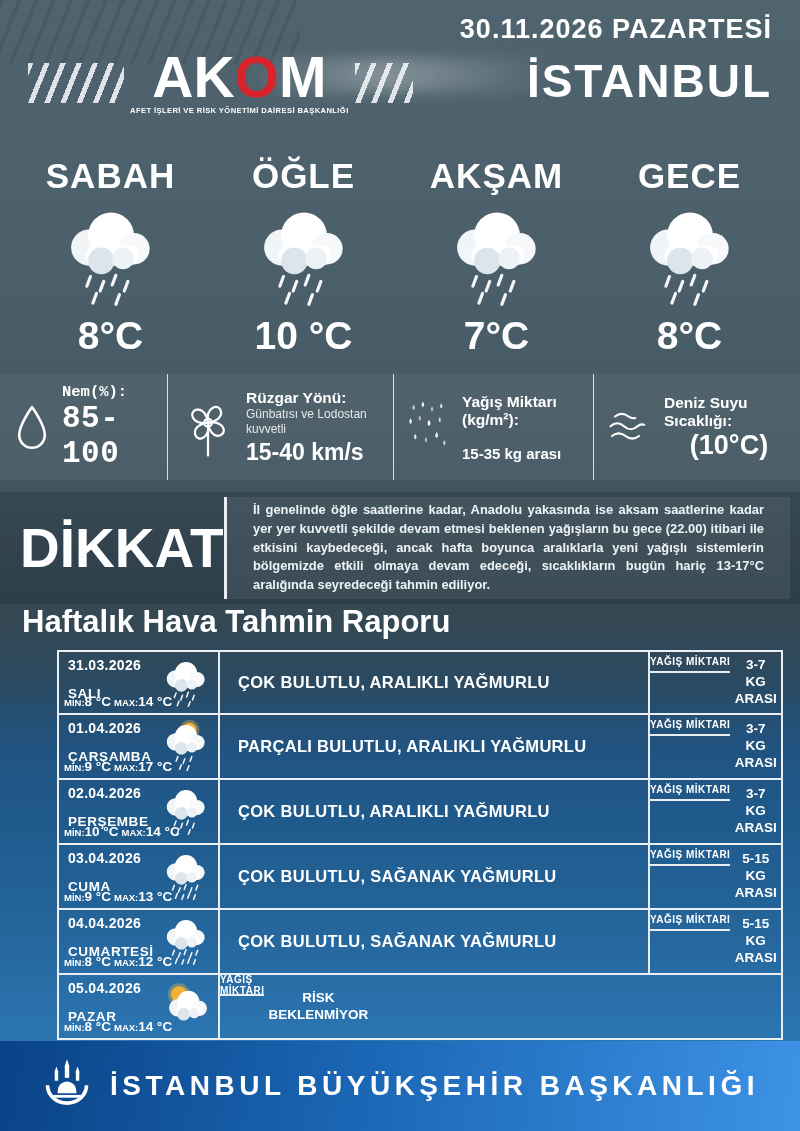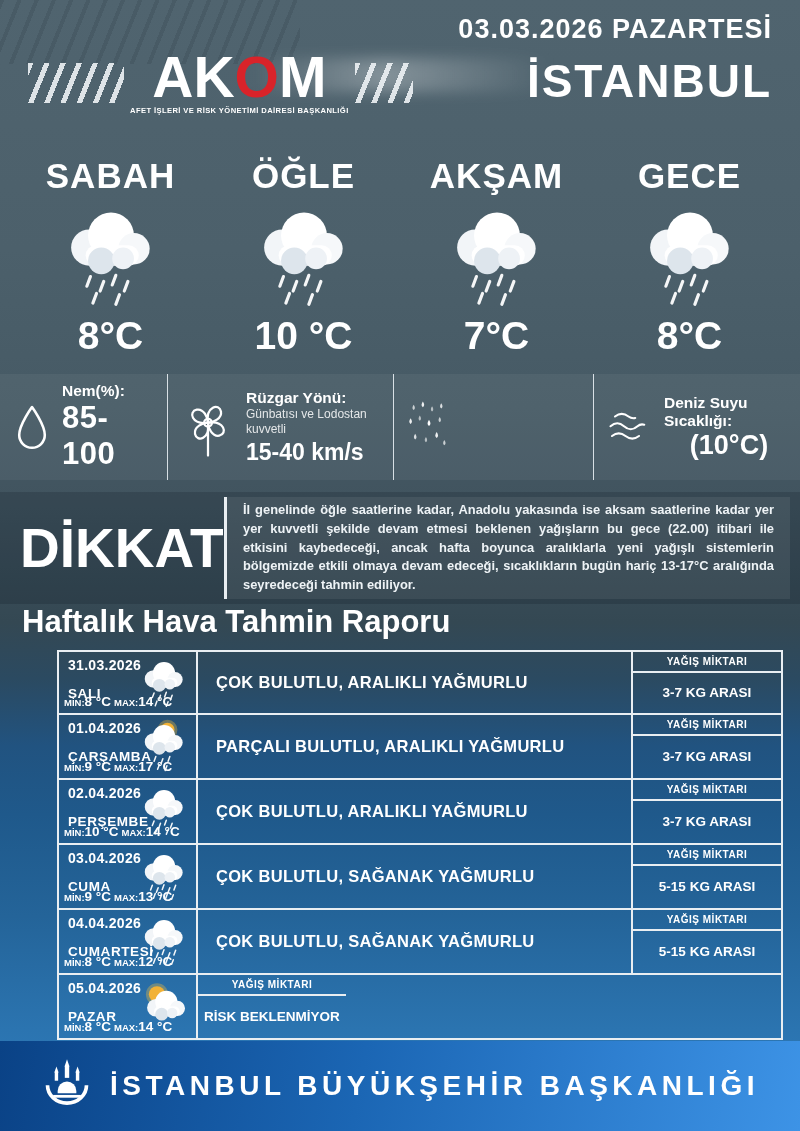--- a/index.html
+++ b/index.html
@@ -31,50 +31,50 @@
   
   .daily{position:absolute;top:156px;left:0;right:0;display:flex;justify-content:space-between;padding:0 14px;}
   .day-col{width:25%;text-align:center;}
   .period{font-size:35px;font-weight:800;letter-spacing:1px;}
   .day-icon{width:138px;height:116px;margin:2px auto 0;display:block;}
   .temp{font-size:39px;font-weight:800;margin-top:0px;}
   
   .metrics{position:absolute;top:374px;left:0;right:0;height:106px;display:flex;background:rgba(255,255,255,.05);}
   .metric{box-sizing:border-box;display:flex;align-items:center;gap:10px;padding:6px 6px 6px 12px;}
   .metric + .metric{border-left:1.5px solid rgba(240,246,250,.85);}
-  .m1{flex-basis:167px;}.m2{flex-basis:226px;}.m3{flex-basis:200px;}.m4{flex-basis:207px;}
+  .m1{flex-basis:167px;font-family:Liberation Mono, monospace;}.m2{flex-basis:226px;}.m3{flex-basis:200px;}.m4{flex-basis:207px;}
   .m-icon{flex:none;}
   .m-col{display:flex;flex-direction:column;}
   .m-label{font-size:15.5px;font-weight:700;}
   .m-big{font-size:31px;font-weight:600;letter-spacing:.5px;}
   .m-sub{font-size:12px;font-weight:500;opacity:.85;line-height:1.25;max-width:150px;}
   .m-mid{font-size:23px;font-weight:600;margin-top:2px;}
   .m-small{font-size:15px;font-weight:600;margin-top:16px;}
   .m-sea{font-size:27px;font-weight:600;text-align:center;}
   
   .warning{position:absolute;top:492px;left:0;right:0;height:112px;background:rgba(8,18,26,.18);}
   .warn-title{position:absolute;left:20px;top:50%;transform:translateY(-50%);font-size:55px;font-weight:800;}
   .warn-box{position:absolute;left:224px;right:10px;top:5px;bottom:5px;background:rgba(255,255,255,.07);
-    border-left:3px solid #e9eef2;padding:6px 16px;display:flex;align-items:center;box-sizing:border-box;}
+    border-left:3px solid #e9eef2;padding:6px 26px;display:flex;align-items:center;box-sizing:border-box;}
   .warn-text{font-size:12.9px;font-weight:700;line-height:1.45;text-align:justify;color:#eef3f6;}
   
   .weekly-title{position:absolute;top:604px;left:22px;font-size:31px;font-weight:800;}
   .wtable{position:absolute;top:650px;left:57px;width:726px;}
   .wrow{display:flex;height:65px;border:2px solid #e9eef2;box-sizing:border-box;}
   .wrow + .wrow{border-top:none;}
-  .wcell-date{width:139px;position:relative;box-sizing:border-box;padding:5px 8px 0 9px;border-right:2px solid #e9eef2;}
+  .wcell-date{width:161px;position:relative;box-sizing:border-box;padding:5px 8px 0 9px;border-right:2px solid #e9eef2;}
   .wdate{font-size:14px;font-weight:700;letter-spacing:.3px;}
   .wday{font-size:13.5px;font-weight:700;letter-spacing:.6px;margin-top:13px;}
   .wmm{position:absolute;left:5px;bottom:3px;white-space:nowrap;}
   .mm-l{font-size:9.5px;font-weight:800;}
   .mm-v{font-size:13.5px;font-weight:800;margin-right:3px;}
   .wicon{position:absolute;right:0;top:3px;width:64px;height:56px;}
   .wcell-cond{flex:1;display:flex;align-items:center;padding-left:18px;border-right:2px solid #e9eef2;
     font-size:16.5px;font-weight:800;letter-spacing:.3px;}
-  .wcell-amount{width:148px;display:flex;flex-direction:column;}
+  .wcell-amount{width:131px;display:flex;flex-direction:row;}
   .amount-head{height:19px;border-bottom:2px solid #e9eef2;display:flex;align-items:center;justify-content:center;
     font-size:10px;font-weight:800;letter-spacing:.5px;}
   .amount-val{flex:1;display:flex;align-items:center;justify-content:center;text-align:center;
     font-size:13.5px;font-weight:800;line-height:1.25;padding:0 4px;}
   
   .footer{position:absolute;left:0;right:0;bottom:0;height:90px;
     background:linear-gradient(100deg,#0a4286 0%,#1b66b4 45%,#3d93e6 100%);
     display:flex;align-items:center;justify-content:center;gap:17px;}
   .footer-org{font-size:28px;font-weight:800;letter-spacing:4.5px;white-space:nowrap;}
   .ibb{width:52px;height:58px;}
@@ -187,21 +187,21 @@
       </g>
       <path d="M8 33 a24 22 0 1 0 48 0" fill="none" stroke="#fff" stroke-width="4.5"></path>
     </symbol>
   </defs>
 </svg>
 
 <div class="poster">
   <div class="bg-stripes"></div>
   <div class="flare"></div>
 
-  <div class="hdr-date">03.03.2026 PAZARTESİ</div>
+  <div class="hdr-date">30.11.2026 PAZARTESİ</div>
   <div class="hdr-city">İSTANBUL</div>
 
   <div class="logo">
     <div class="stripes stripes-l"></div>
     <div class="logo-mid">
       <div class="logo-text"><span>AK</span><span class="logo-o">O</span><span>M</span></div>
       <div class="logo-sub">AFET İŞLERİ VE RİSK YÖNETİMİ DAİRESİ BAŞKANLIĞI</div>
     </div>
     <div class="stripes stripes-r"></div>
   </div>
@@ -254,20 +254,24 @@
       <div class="m-col">
         <span class="m-label">Rüzgar Yönü:</span>
         <span class="m-sub">Günbatısı ve Lodostan kuvvetli</span>
         <span class="m-mid">15-40 km/s</span>
       </div>
     </div>
     <div class="metric m3">
       <svg class="m-icon" width="46" height="60">
           <use href="#ic-raindrops"></use>
         </svg>
+      <div class="m-col">
+        <span class="m-label">Yağış Miktarı (kg/m²):</span>
+        <span class="m-small">15-35 kg arası</span>
+      </div>
     </div>
     <div class="metric m4">
       <svg class="m-icon" width="48" height="40">
           <use href="#ic-waves"></use>
         </svg>
       <div class="m-col">
         <span class="m-label">Deniz Suyu Sıcaklığı:</span>
         <span class="m-sea">(10°C)</span>
       </div>
     </div>

